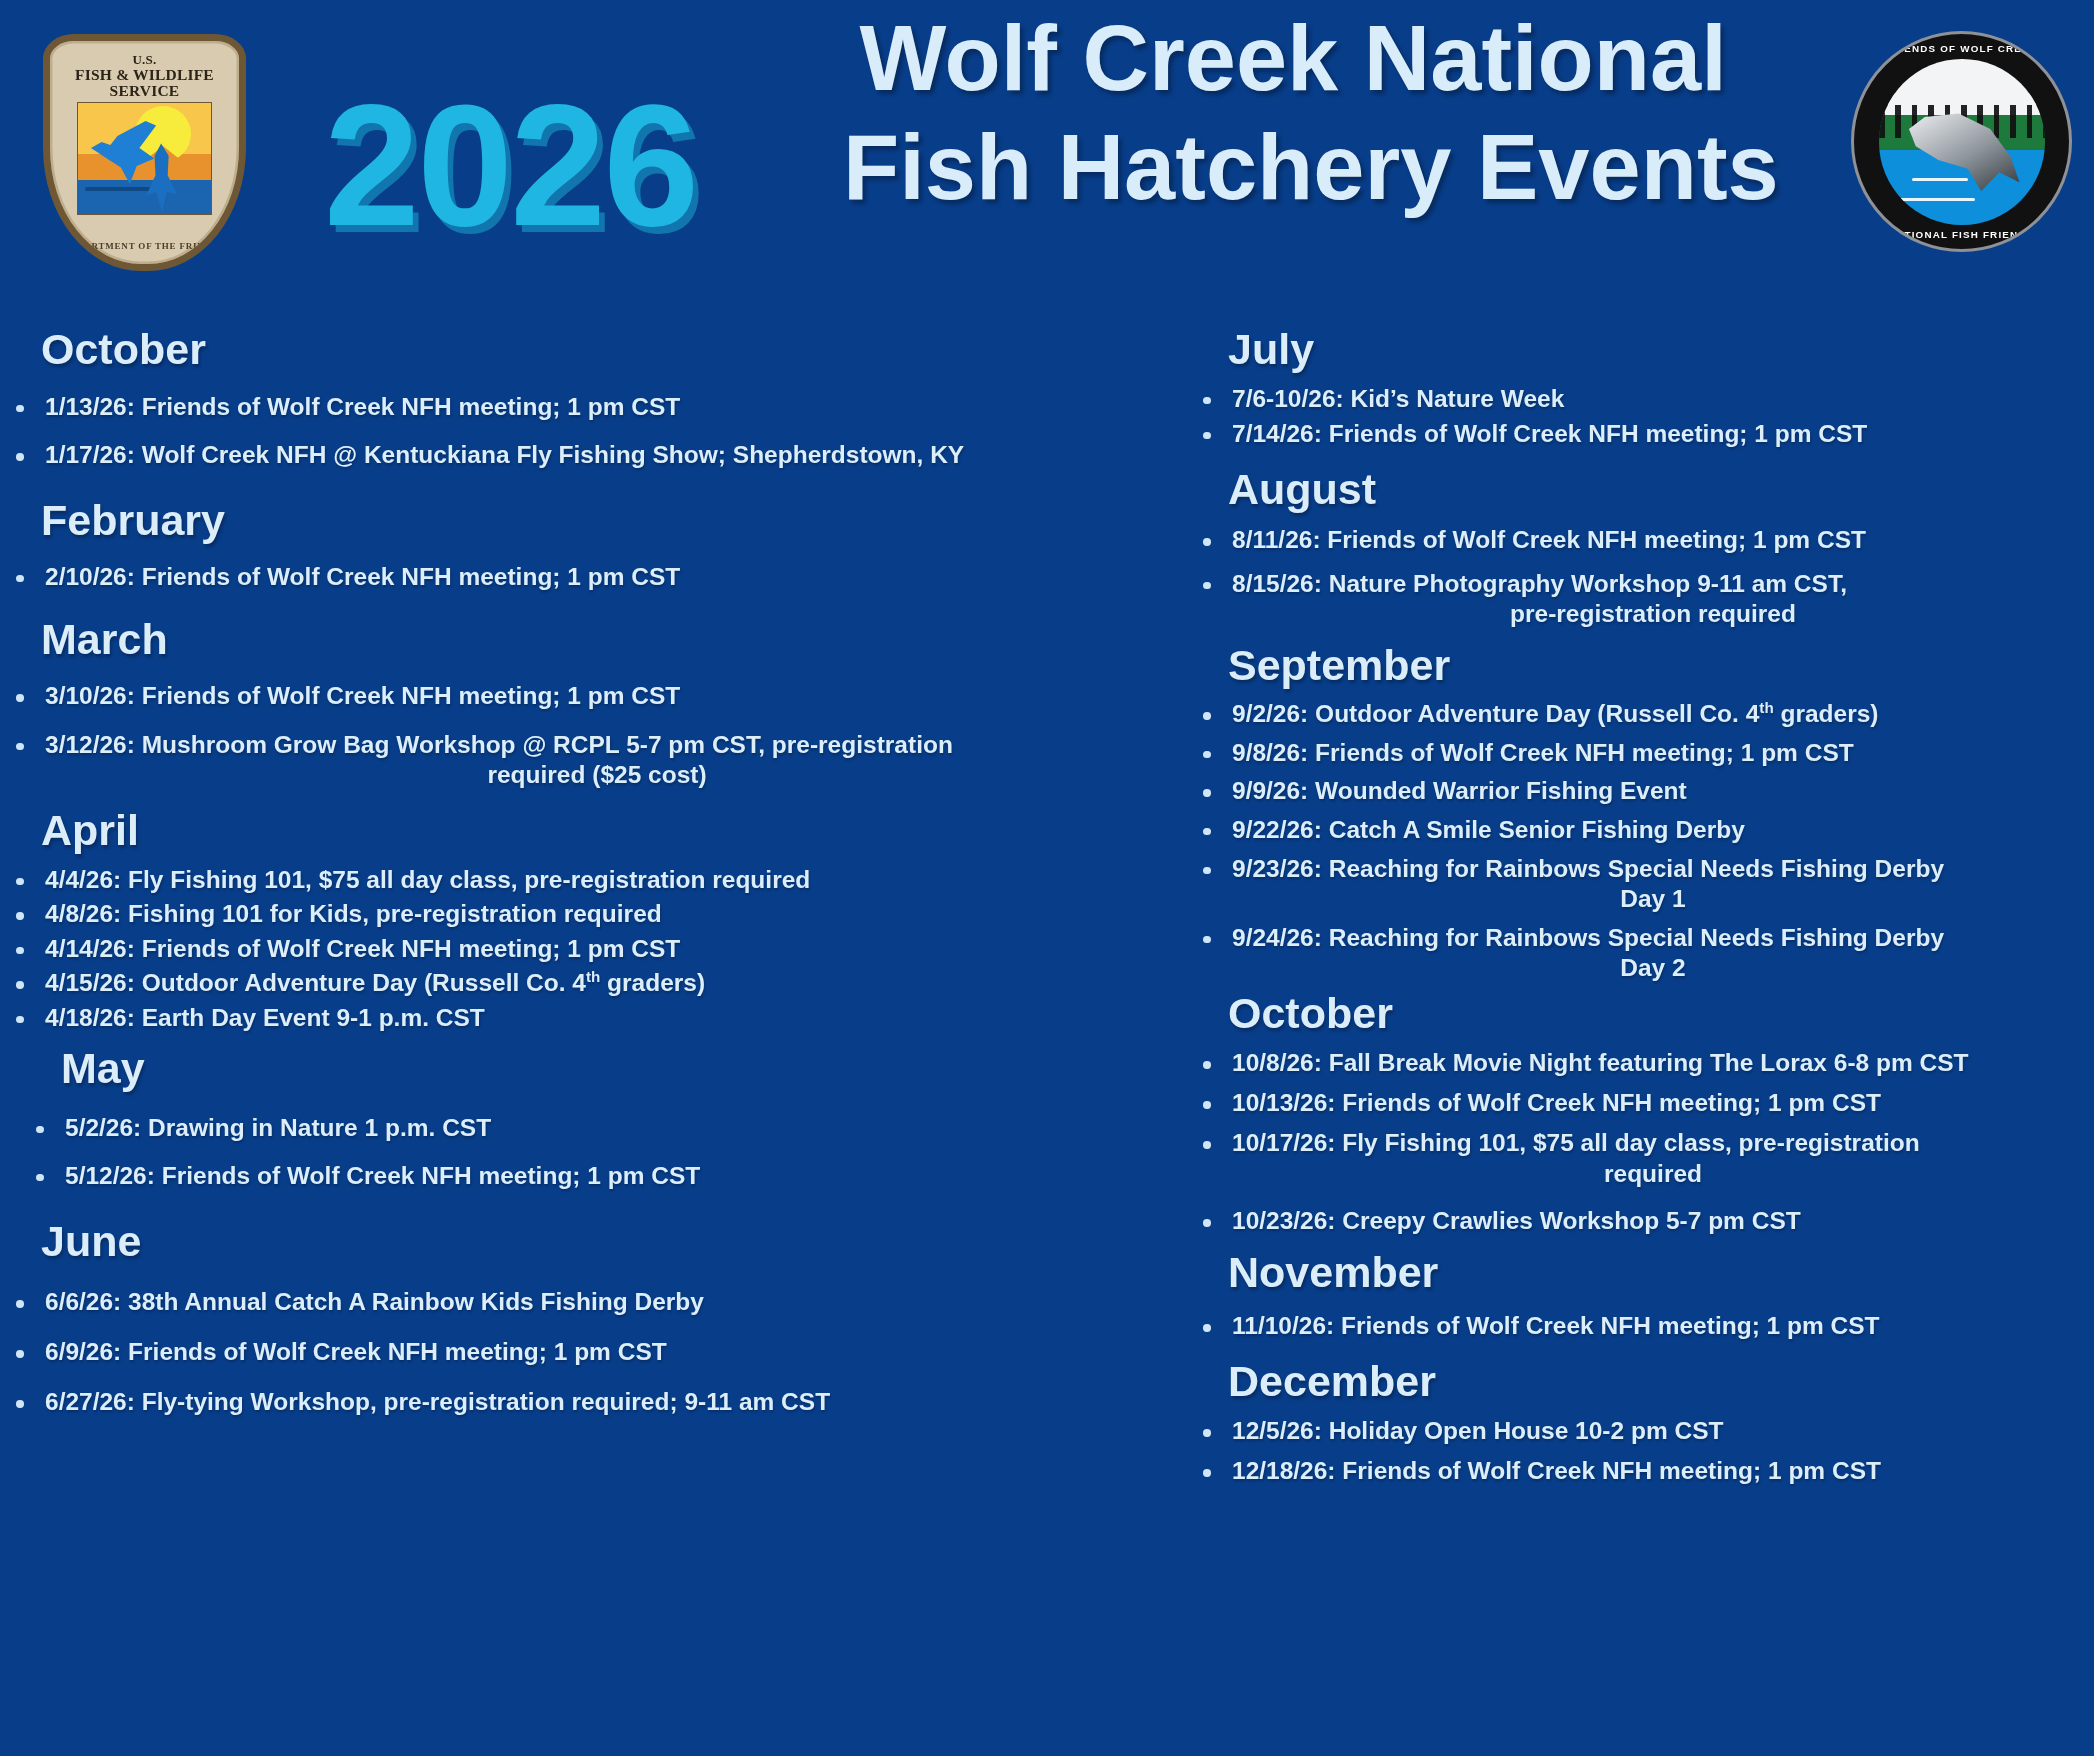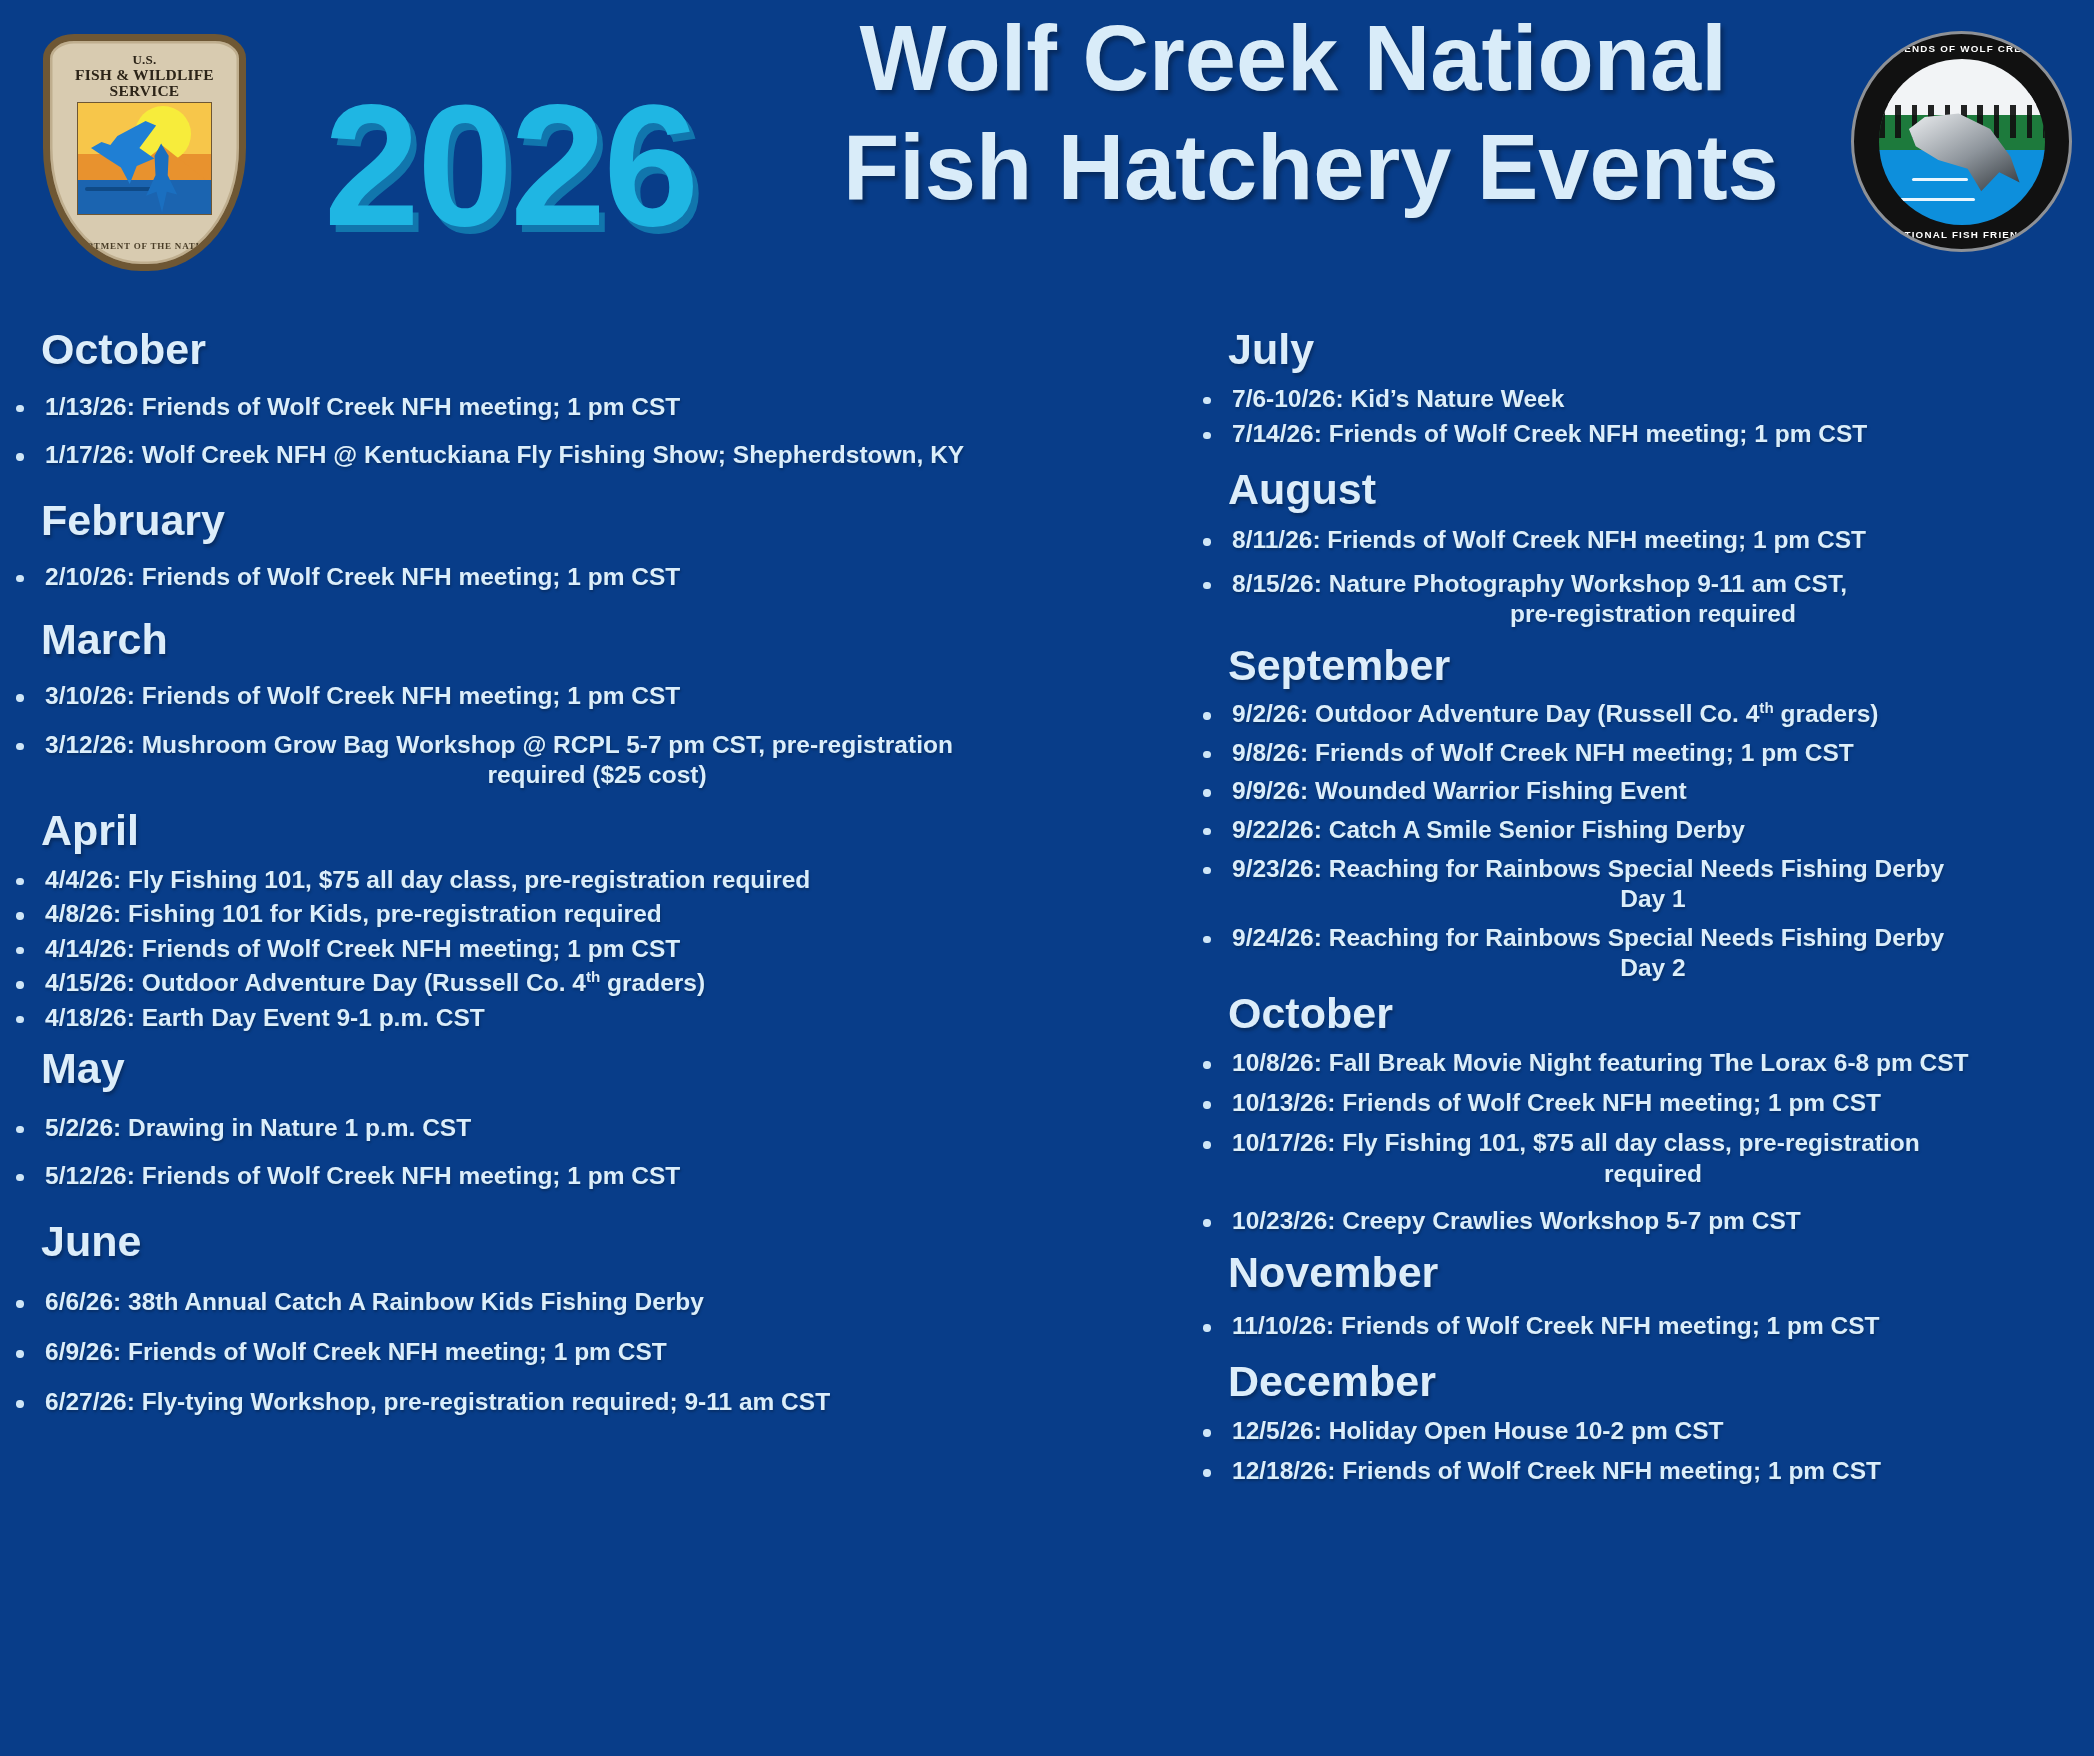--- a/index.html
+++ b/index.html
@@ -264,21 +264,21 @@
         <span class="l2">FISH &amp; WILDLIFE</span>
         <span class="l3">SERVICE</span>
       </div>
       <div class="fws-scene">
         <div class="fws-sun"></div>
         <div class="fws-mtn"></div>
         <div class="fws-water"></div>
         <div class="fws-duck"></div>
         <div class="fws-fish"></div>
       </div>
-      <div class="fws-bottomtext">DEPARTMENT OF THE NATIONAL</div>
+      <div class="fws-bottomtext">DEPARTMENT OF THE FRIENDS</div>
     </div>
   </div>
 
   <div class="year">2026</div>
 
   <div class="title-block">
     <div class="title-line l1">Wolf Creek National</div>
     <div class="title-line l2">Fish Hatchery Events</div>
   </div>
 
@@ -322,21 +322,21 @@
       <div class="sec" style="margin-top: 6.5px;">
         <div class="month" style="margin-bottom: 11.5px;">April</div>
         <ul class="events">
           <li style="margin-bottom: 4.1px;"><span>4/4/26: Fly Fishing 101, $75 all day class, pre-registration required</span></li>
           <li style="margin-bottom: 4.1px;"><span> 4/8/26: Fishing 101 for Kids, pre-registration required</span></li>
           <li style="margin-bottom: 4.1px;"><span>4/14/26: Friends of Wolf Creek NFH meeting; 1 pm CST</span></li>
           <li style="margin-bottom: 4.1px;"><span>4/15/26: Outdoor Adventure Day (Russell Co. 4</span><sup>th</sup><span> graders)</span></li>
           <li style="margin-bottom: 4.1px;"><span> 4/18/26: Earth Day Event 9-1 p.m. CST</span></li>
         </ul>
       </div>
-      <div class="sec" style="margin-top: 13px;">
+      <div class="sec" style="margin-top: 13px; padding-left: 20px;">
         <div class="month" style="margin-bottom: 21px;">May</div>
         <ul class="events">
           <li style="margin-bottom: 18px;"><span> 5/2/26: Drawing in Nature 1 p.m. CST</span></li>
           <li style="margin-bottom: 18px;"><span>5/12/26: Friends of Wolf Creek NFH meeting; 1 pm CST</span></li>
         </ul>
       </div>
       <div class="sec" style="margin-top: 28px;">
         <div class="month" style="margin-bottom: 23px;">June</div>
         <ul class="events">
           <li style="margin-bottom: 19.6px;"><span>6/6/26: 38th Annual Catch A Rainbow Kids Fishing Derby</span></li>

